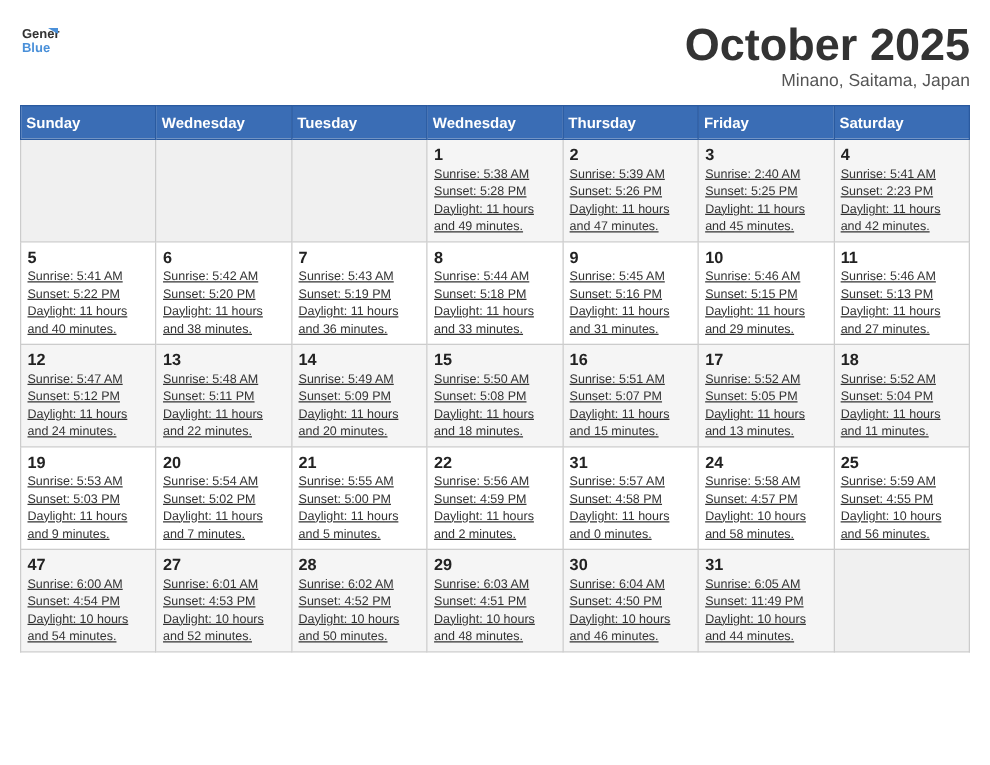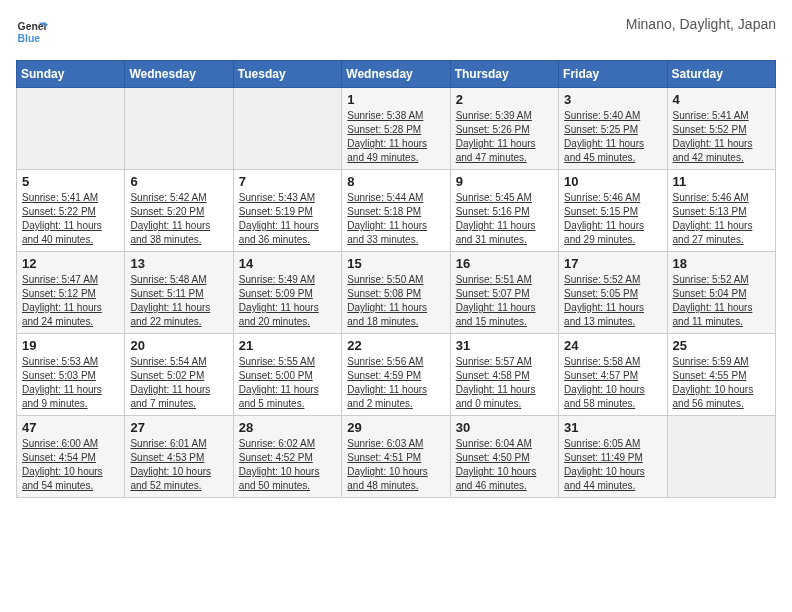--- a/index.html
+++ b/index.html
@@ -90,21 +90,22 @@
 
 <div class="header">
   <div class="logo">
     <svg class="logo-icon" viewBox="0 0 40 40">
       <text x="2" y="18" font-size="13" font-weight="bold" fill="#333">General</text>
       <text x="2" y="32" font-size="13" font-weight="bold" fill="#4a90d9">Blue</text>
       <polygon points="28,8 38,14 38,8" fill="#4a90d9"></polygon>
     </svg>
   </div>
   <div class="title-block">
-    <div class="location">Minano, Daylight, Japan</div>
+    <div class="month-title">October 2025</div>
+    <div class="location">Minano, Saitama, Japan</div>
   </div>
 </div>
 
 <table>
   <thead>
     <tr>
     <th>Sunday</th>
         <th>Wednesday</th>
         <th>Tuesday</th>
         <th>Wednesday</th>
@@ -127,29 +128,29 @@
         </td>
         <td>
           <span class="day-number">2</span>
           <div class="cell-info">Sunrise: 5:39 AM
 Sunset: 5:26 PM
 Daylight: 11 hours
 and 47 minutes.</div>
         </td>
         <td>
           <span class="day-number">3</span>
-          <div class="cell-info">Sunrise: 5:40 AM
+          <div class="cell-info">Sunrise: 2:40 AM
 Sunset: 5:25 PM
 Daylight: 11 hours
 and 45 minutes.</div>
         </td>
         <td>
           <span class="day-number">4</span>
           <div class="cell-info">Sunrise: 5:41 AM
-Sunset: 5:52 PM
+Sunset: 2:23 PM
 Daylight: 11 hours
 and 42 minutes.</div>
         </td>
       </tr>
       <tr>
         <td>
           <span class="day-number">5</span>
           <div class="cell-info">Sunrise: 5:41 AM
 Sunset: 5:22 PM
 Daylight: 11 hours

